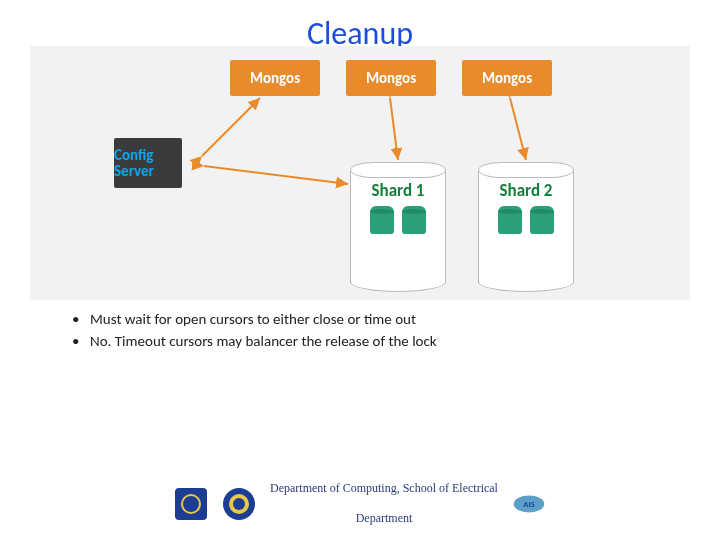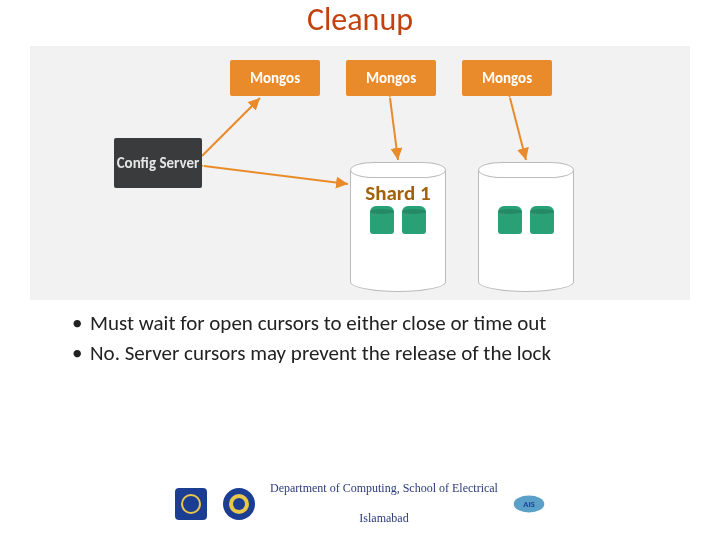--- a/index.html
+++ b/index.html
@@ -6,22 +6,22 @@
   body {
     width: 720px; height: 540px;
     font-family: Calibri, Arial, sans-serif;
     background: #fff;
     position: relative;
     overflow: hidden;
   }
   .title {
     text-align: center;
     font-size: 32px;
-    color: #c2410c;
-    padding-top: 0;
+    color: #1d4ed8;
+    padding-top: 14px;
     font-weight: 400;
   }
   .diagram-area {
     position: absolute;
     left: 30px; right: 30px;
     top: 46px; height: 254px;
     background: #f2f2f2;
   }
   svg.arrows {
     position: absolute;
@@ -42,22 +42,22 @@
     background-color: #e98b2b;
     color: #fff;
     width: 90px; height: 36px;
     top: 14px;
   }
   .m1 { left: 200px; }
   .m2 { left: 316px; }
   .m3 { left: 432px; }
   .config {
     background: #3a3b3c;
-    color: #e5e5e5;
-    width: 88px; height: 50px;
+    color: #0ea5e9;
+    width: 68px; height: 50px;
     top: 92px; left: 84px;
     text-align: left;
     line-height: 1.1;
   }
   .shard {
     position: absolute;
     top: 116px;
     width: 96px; height: 130px;
   }
   .s1 { left: 320px; }
@@ -78,22 +78,22 @@
     border-left: 1px solid #bbb;
     border-right: 1px solid #bbb;
     border-bottom: 1px solid #bbb;
     border-radius: 0 0 48px 48px / 0 0 10px 10px;
   }
   .shard-label {
     position: absolute;
     top: 18px; left: 0; right: 0;
     text-align: center;
     font-weight: 700;
-    font-size: 21px;
-    color: #a16207;
+    font-size: 17px;
+    color: #15803d;
     z-index: 3;
   }
   .doc {
     position: absolute;
     top: 44px;
     width: 24px; height: 28px;
     background: #2aa076;
     border-radius: 6px 6px 3px 3px;
     z-index: 3;
   }
@@ -110,21 +110,21 @@
   .content {
     position: absolute;
     left: 30px; right: 30px;
     top: 310px;
     font-size: 18px;
     color: #222;
   }
   .content ul { list-style: none; }
   .content > ul > li { margin-bottom: 4px; }
   .content > ul > li::before { content: "• "; }
-  .sub { padding-left: 60px; font-size: 21px; }
+  .sub { padding-left: 60px; font-size: 15px; }
   .sub li::before {   content: "- "; margin-left: -18px; display: inline-block; width: 18px; }
   .mono { font-family: inherit; }
 
   .footer {
     position: absolute;
     left: 0; right: 0; bottom: 14px;
     display: flex;
     justify-content: center;
     align-items: center;
     gap: 14px;
@@ -175,50 +175,51 @@
   <div class="shard s1">
     <div class="shard-top"></div>
     <div class="shard-body"></div>
     <div class="shard-label">Shard 1</div>
     <div class="doc d1"></div>
     <div class="doc d2"></div>
   </div>
   <div class="shard s2">
     <div class="shard-top"></div>
     <div class="shard-body"></div>
+    <div class="shard-label">Shard 2</div>
     <div class="doc d1"></div>
     <div class="doc d2"></div>
   </div>
 </div>
 
 <div class="content">
   <ul class="sub">
     <li>Must wait for open cursors to either close or time out</li>
-    <li>No. Server cursors may prevent the release of the lock</li>
+    <li>No. Timeout cursors may balancer the release of the lock</li>
   </ul>
 </div>
 
 <div class="footer">
   <span class="logo">
     <svg viewBox="0 0 34 34">
         <rect x="1" y="1" width="32" height="32" rx="4" fill="#1b3e93"></rect>
         <circle cx="17" cy="17" r="9" fill="none" stroke="#e9c74a" stroke-width="2"></circle>
       </svg>
   </span>
   <span class="logo">
     <svg viewBox="0 0 34 34">
         <circle cx="17" cy="17" r="16" fill="#1b3e93"></circle>
         <circle cx="17" cy="17" r="10" fill="#e9c74a"></circle>
         <circle cx="17" cy="17" r="6" fill="#1b3e93"></circle>
       </svg>
   </span>
   <div class="dept">
     <span>Department of Computing, School of Electrical</span><br>
     <br>
-    <span>Islamabad</span>
+    <span>Department</span>
   </div>
   <span class="logo">
     <svg viewBox="0 0 40 24">
         <ellipse cx="20" cy="12" rx="18" ry="10" fill="#5aa0c8"></ellipse>
         <text x="20" y="16" text-anchor="middle" font-size="10" font-weight="700" fill="#1b3e93">AIS</text>
       </svg>
   </span>
 </div>
 
 </body></html>

